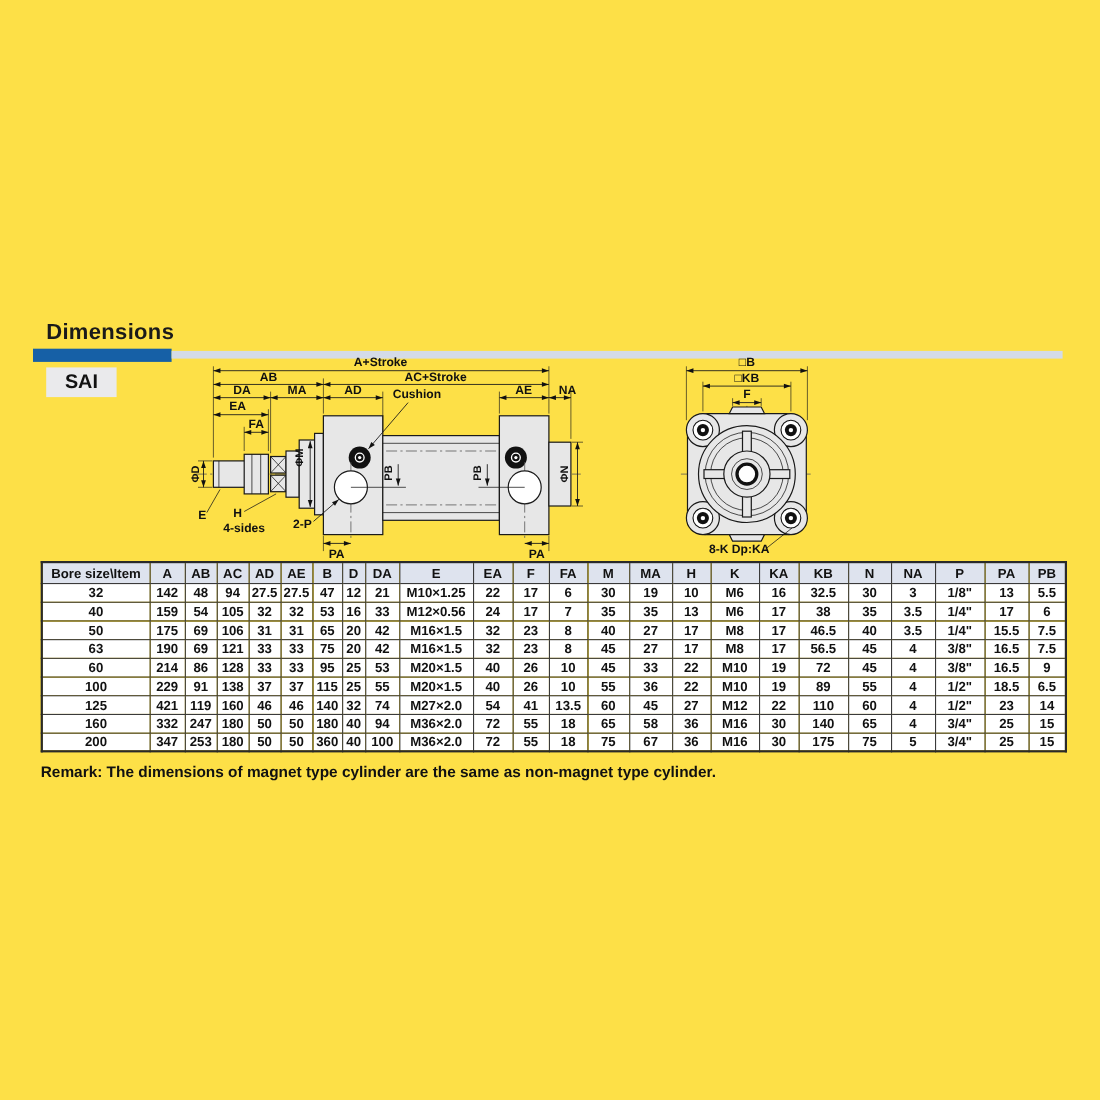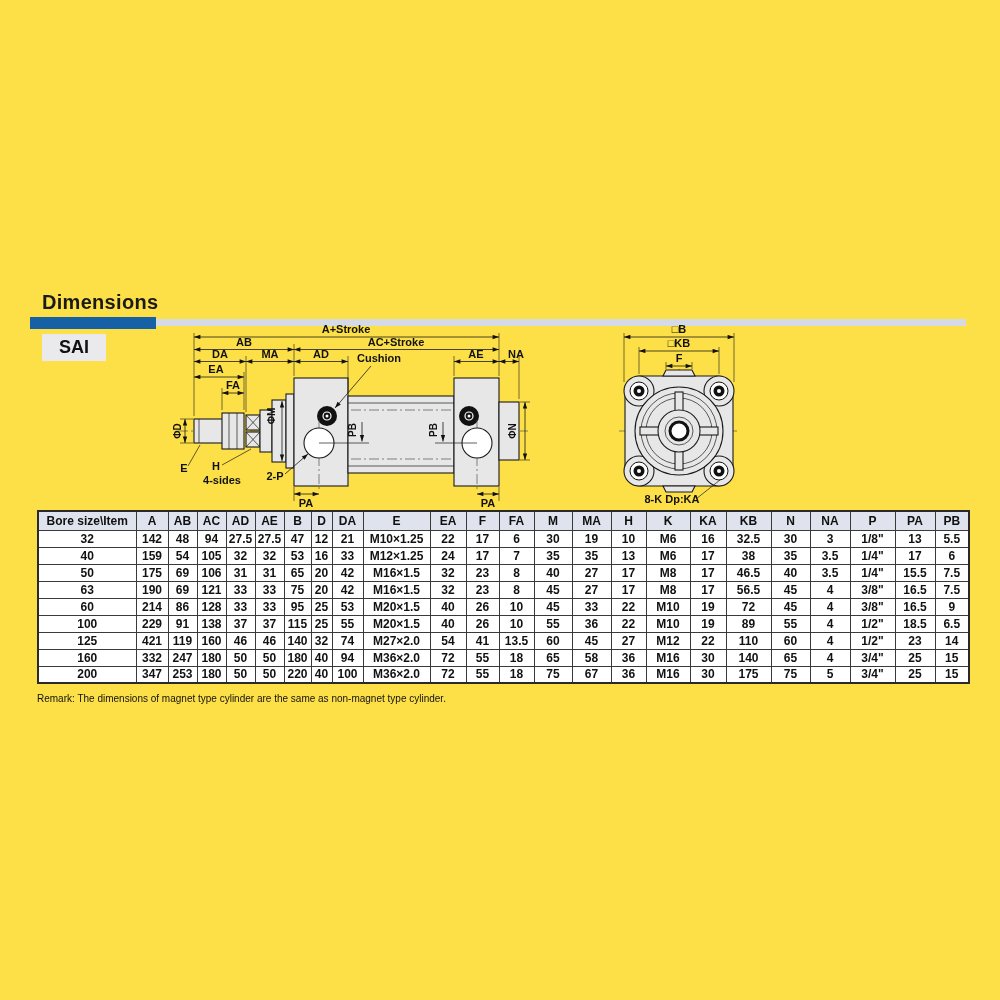--- a/index.html
+++ b/index.html
@@ -25,21 +25,21 @@
   .ext  { stroke:#1a1a1a; stroke-width:.6; fill:none; }
   .cl   { stroke:#555; stroke-width:.7; fill:none; stroke-dasharray:10 3 2 3; }
 
   .dims-table { position:absolute; left:37px; top:510px; width:931px; border-collapse:collapse;
                 table-layout:fixed; text-align:center; font-size:12px; font-weight:bold;
                 border:2px solid #2a2a2a; }
   .dims-table th, .dims-table td { border:1px solid #3a3a3a; padding:0 1px; white-space:nowrap; overflow:hidden; }
   .dims-table thead th { background:#dee3ee; height:19px; font-size:12px; }
   .dims-table td { height:17px; background:#fff; }
 
-  .remark { position:absolute; left:37px; top:693px; font-size:10px; font-weight:normal; color:#111; }
+  .remark { position:absolute; left:37px; top:693px; font-size:14px; font-weight:bold; color:#111; }
 </style>
 </head>
 <body>
 
 <div class="page">
 
   <div class="title">Dimensions</div>
   <div class="rule-blue"></div>
   <div class="rule-light"></div>
   <div class="badge">SAI</div>
@@ -310,21 +310,21 @@
         <tr>
           <td>40</td>
           <td>159</td>
           <td>54</td>
           <td>105</td>
           <td>32</td>
           <td>32</td>
           <td>53</td>
           <td>16</td>
           <td>33</td>
-          <td>M12×1.25</td>
+          <td>M12×0.56</td>
           <td>24</td>
           <td>17</td>
           <td>7</td>
           <td>35</td>
           <td>35</td>
           <td>13</td>
           <td>M6</td>
           <td>17</td>
           <td>38</td>
           <td>35</td>
@@ -489,21 +489,21 @@
           <td>25</td>
           <td>15</td>
         </tr>
         <tr>
           <td>200</td>
           <td>347</td>
           <td>253</td>
           <td>180</td>
           <td>50</td>
           <td>50</td>
-          <td>220</td>
+          <td>360</td>
           <td>40</td>
           <td>100</td>
           <td>M36×2.0</td>
           <td>72</td>
           <td>55</td>
           <td>18</td>
           <td>75</td>
           <td>67</td>
           <td>36</td>
           <td>M16</td>

